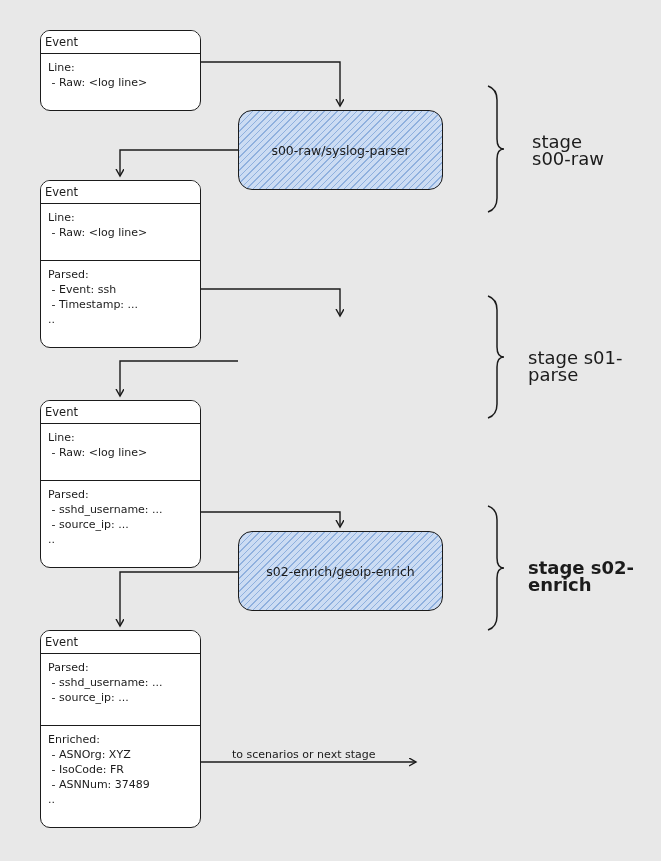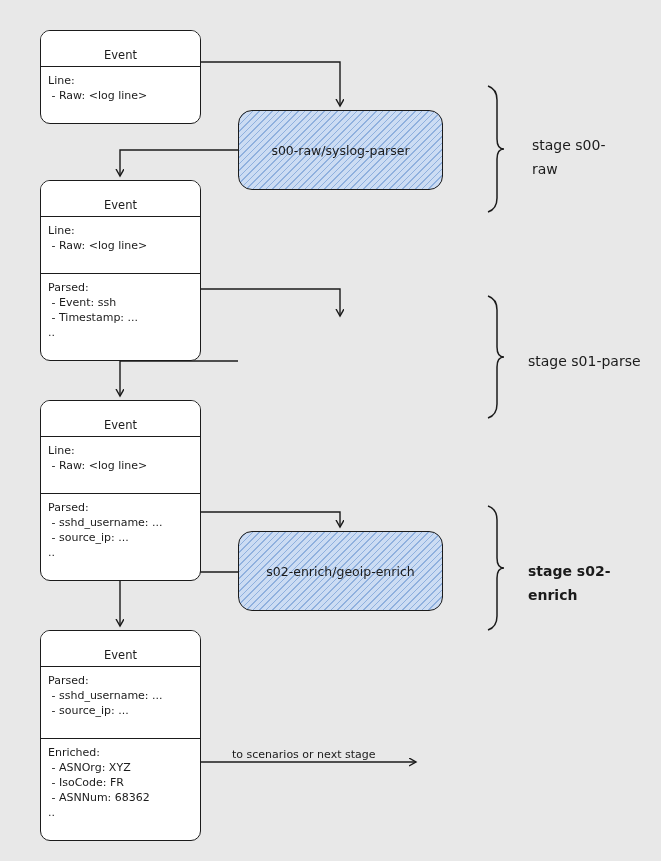--- a/index.html
+++ b/index.html
@@ -8,38 +8,38 @@
   .canvas { position: relative; width: 661px; height: 861px; background: #e8e8e8; overflow: hidden; }
 
   svg.overlay { position: absolute; left: 0; top: 0; z-index: 1; }
 
   .event-box {
     position: absolute; background: #ffffff;
     border: 1.5px solid #1b1b1b; border-radius: 10px;
     overflow: hidden; z-index: 2; width: 161px;
   }
   .ev-header {
-    border-bottom: 1.5px solid #1b1b1b; text-align: center;
-    font-size: 11.5px; padding: 17px 4px 4px; background: #ffffff;
+    border-bottom: 1.5px solid #1b1b1b; text-align: left;
+    font-size: 11.5px; padding: 4px 4px 4px; background: #ffffff;
   }
   .ev-section { padding: 6px 7px 20px; font-size: 11px; line-height: 15px; }
   .ev-section + .ev-section { border-top: 1.5px solid #1b1b1b; }
   .ev-line { white-space: pre; }
 
   .parser-box {
     position: absolute; width: 205px; height: 80px;
     border: 1.6px solid #1b1b1b; border-radius: 14px;
     display: flex; align-items: center; justify-content: center;
     font-size: 12.5px; z-index: 2; text-align: center;
     background: repeating-linear-gradient(135deg,
       #8fb0de 0px, #8fb0de 1.2px,
       #ccdcf3 1.2px, #ccdcf3 4.6px);
   }
 
-  .stage-label { position: absolute; font-size: 14px; line-height: 24px; z-index: 2; }
+  .stage-label { position: absolute; font-size: 18px; line-height: 17px; z-index: 2; }
   .flow-note { position: absolute; font-size: 11px; z-index: 2; }
 </style>
 </head>
 <body>
 
 <div class="canvas">
 
   <svg class="overlay" width="661" height="861" viewBox="0 0 661 861">
     <defs>
       <marker id="arrow" markerWidth="14" markerHeight="14" refX="7" refY="4" orient="auto" markerUnits="userSpaceOnUse">
@@ -118,20 +118,20 @@
     <div class="ev-header">Event</div>
     <div class="ev-section">
       <div class="ev-line">Parsed:</div>
       <div class="ev-line"> - sshd_username: ...</div>
       <div class="ev-line"> - source_ip: ...</div>
     </div>
     <div class="ev-section">
       <div class="ev-line">Enriched:</div>
       <div class="ev-line"> - ASNOrg: XYZ</div>
       <div class="ev-line"> - IsoCode: FR</div>
-      <div class="ev-line"> - ASNNum: 68362</div>
+      <div class="ev-line"> - ASNNum: 37489</div>
       <div class="ev-line">..</div>
     </div>
   </div>
 
   <div class="flow-note" style="left:224px; top:748px;margin-left:8px;">to scenarios or next stage</div>
 
 </div>
 
 </body></html>

